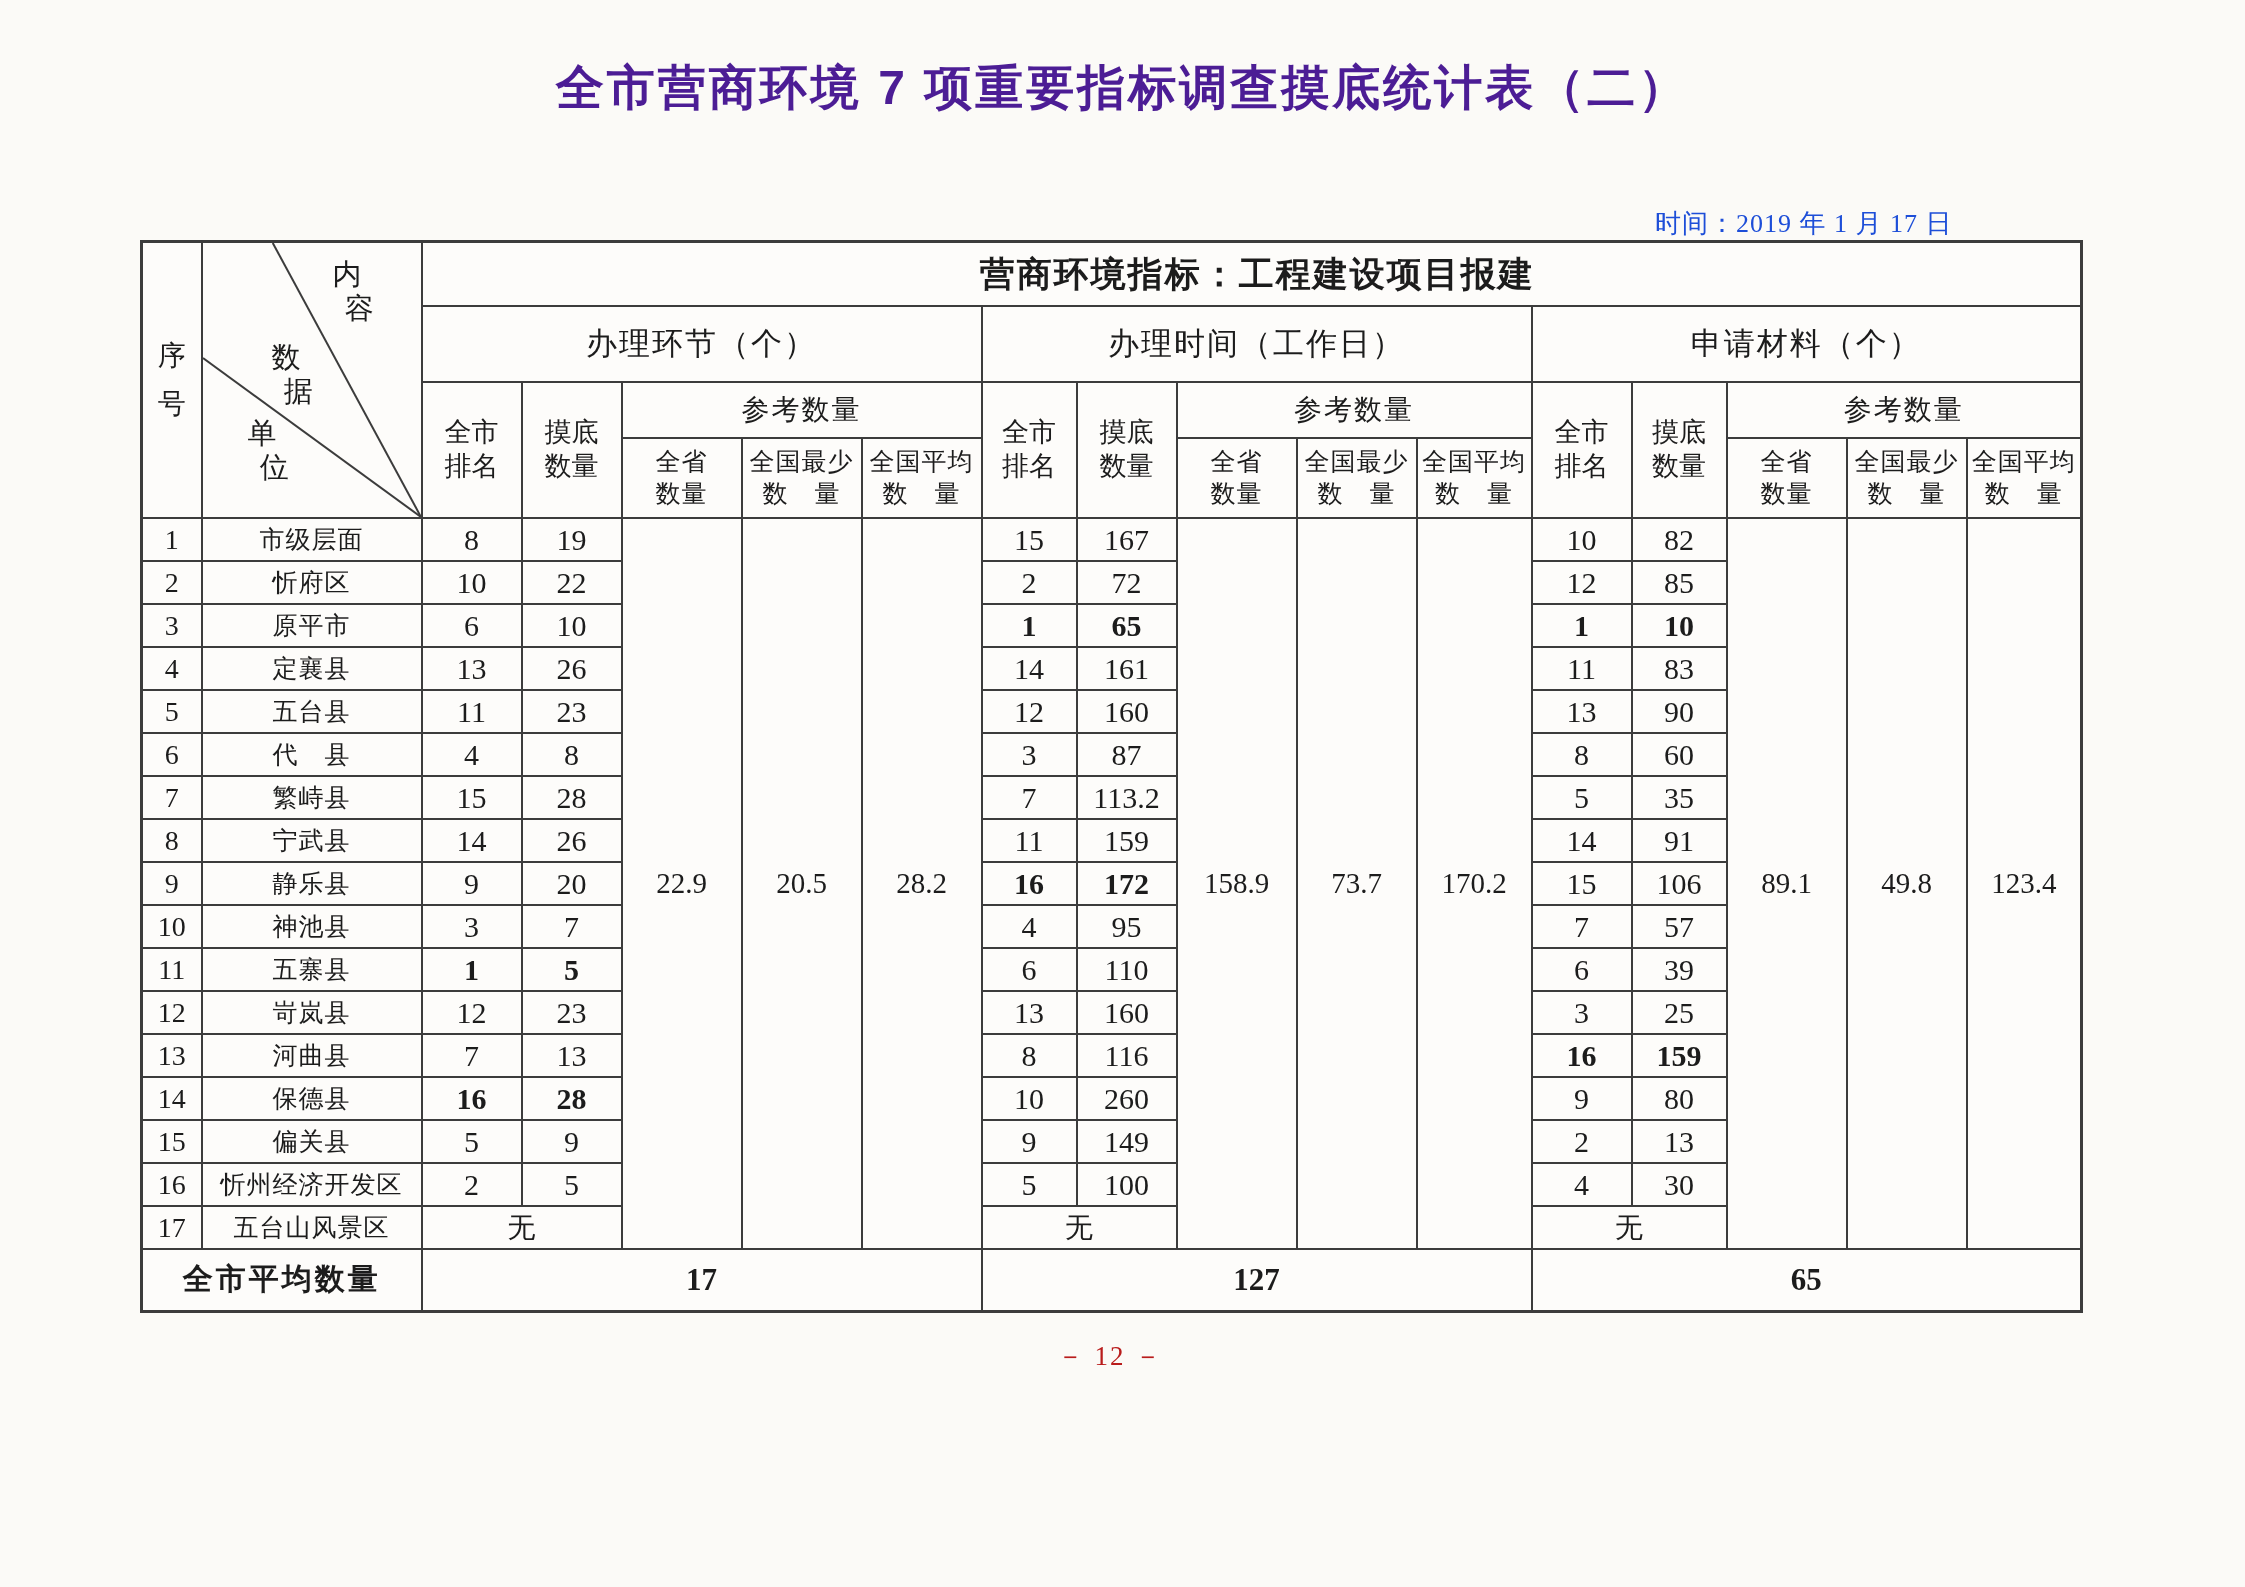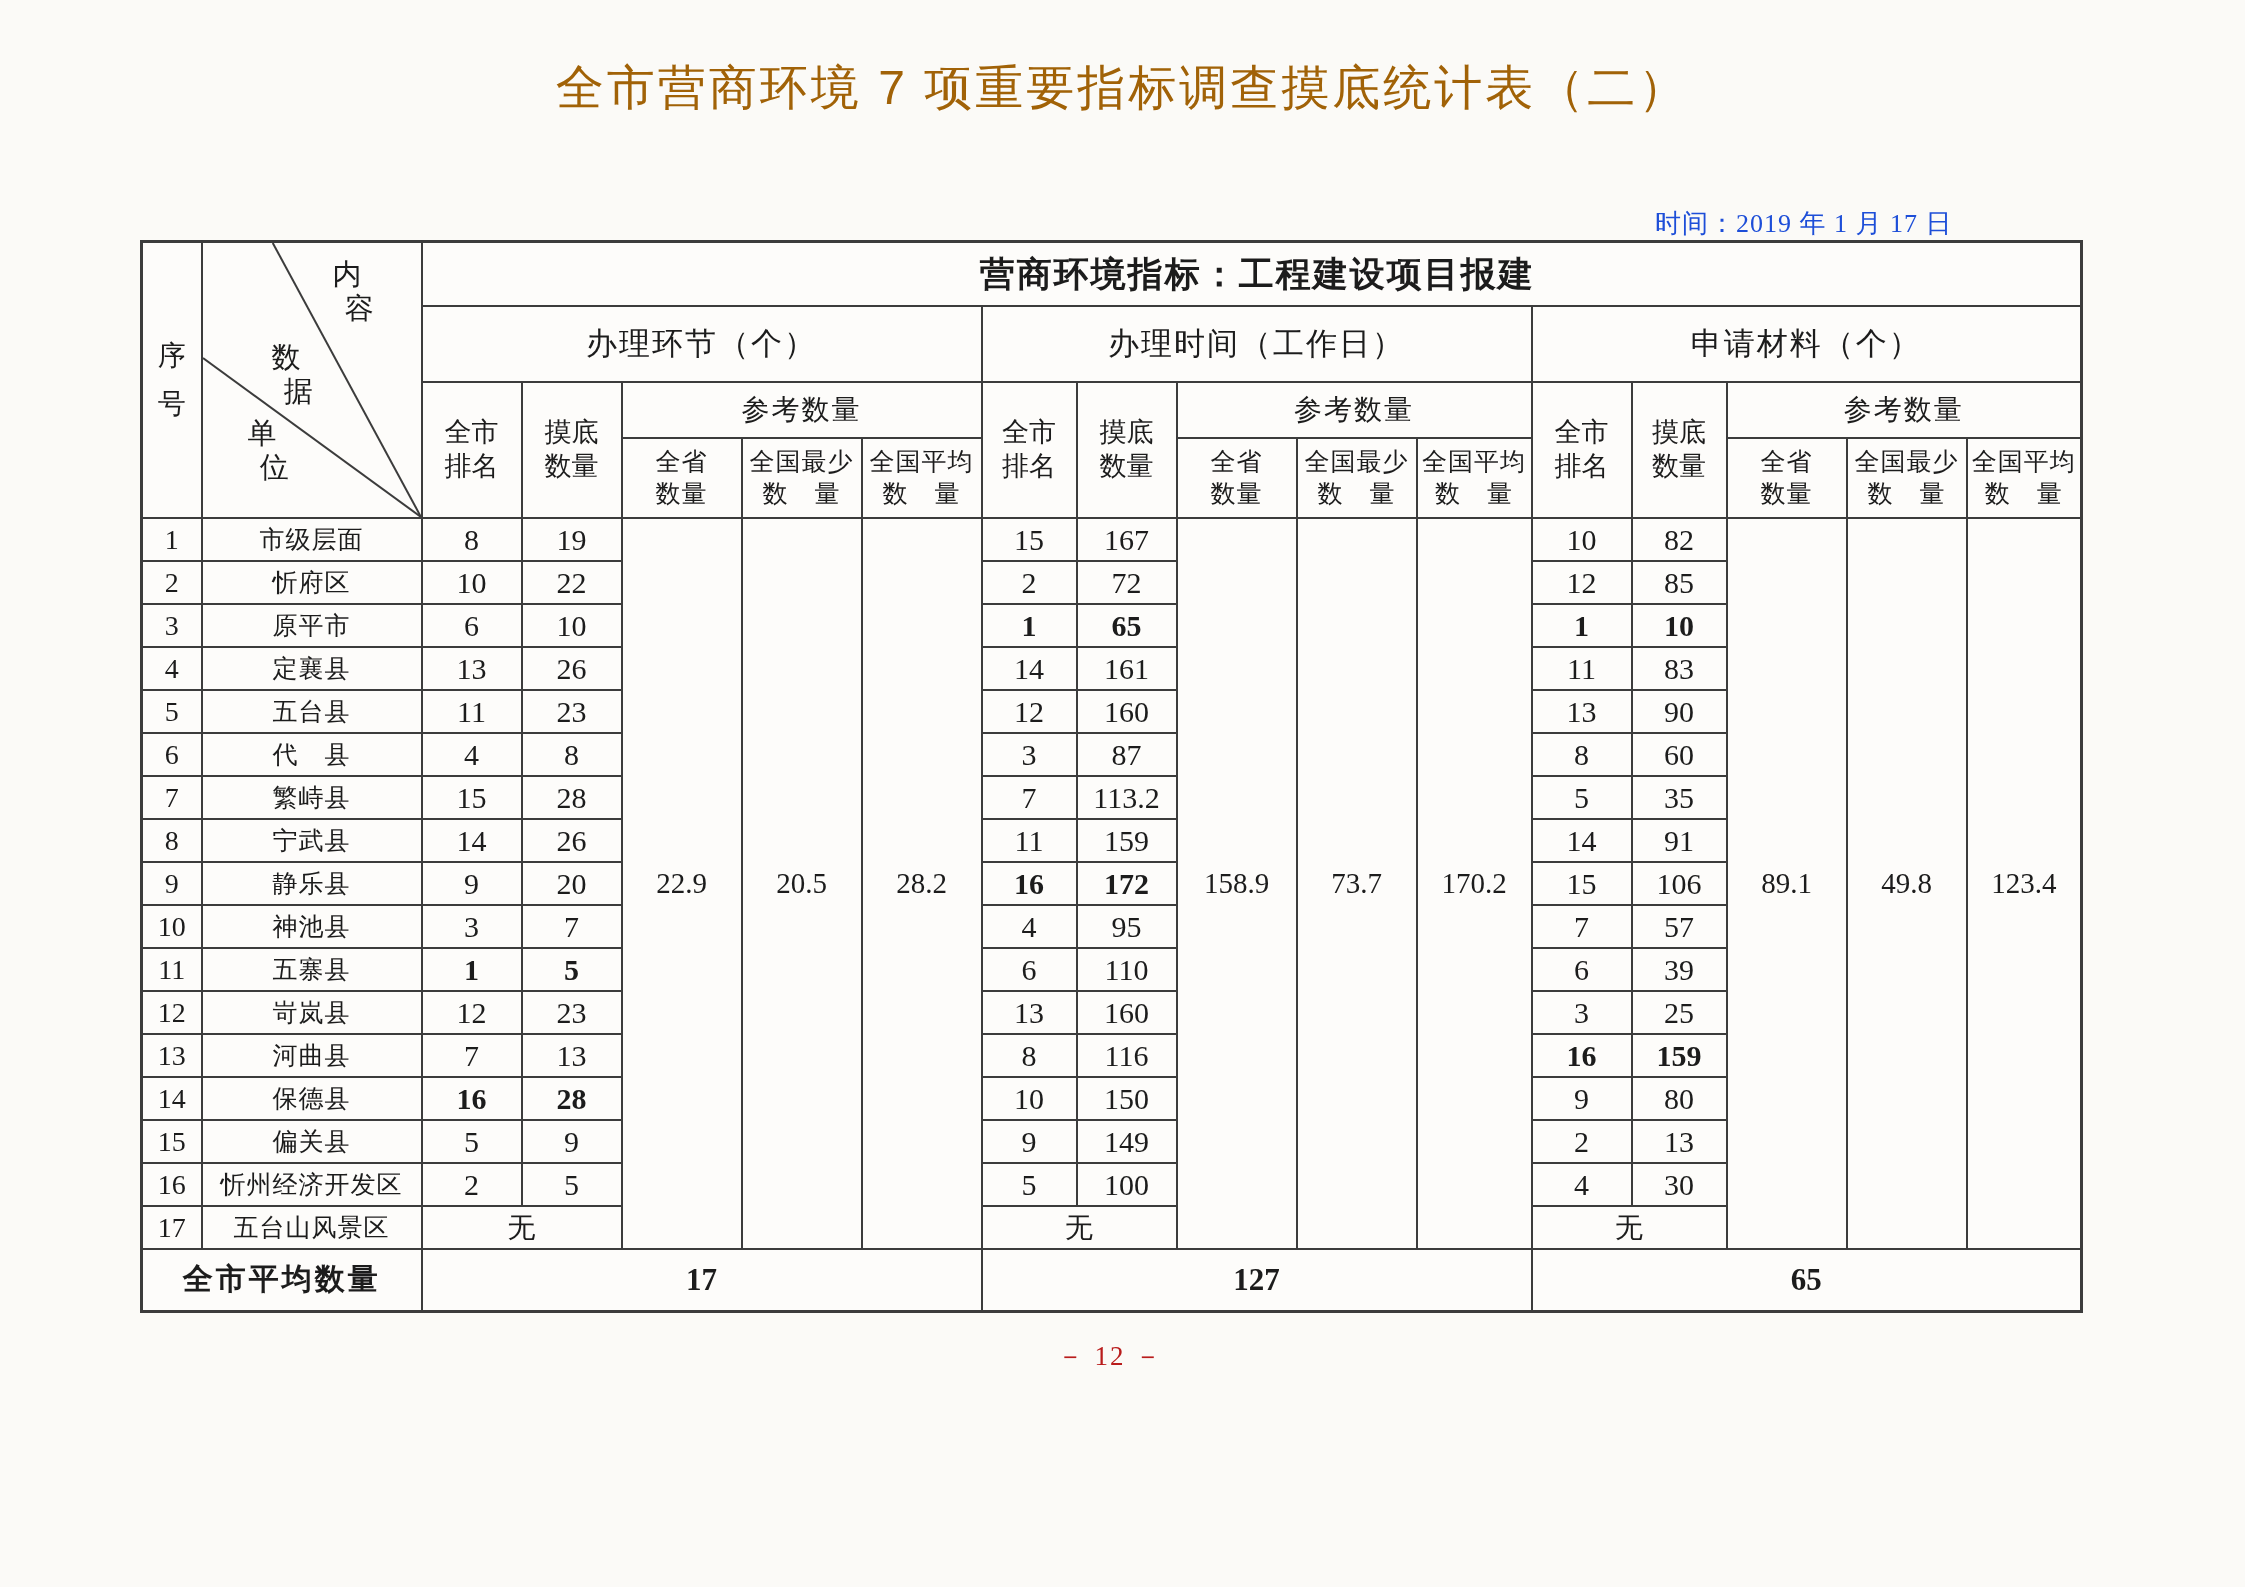--- a/index.html
+++ b/index.html
@@ -8,21 +8,21 @@
     --ink: #1c1c1c;
     --line: #3c3c3c;
     --paper: #fbfaf7;
   }
   html,body{margin:0;padding:0;}
   body{width:2245px;height:1587px;background:#f3f2ee;}
   .sheet{position:relative;width:2245px;height:1587px;background:var(--paper);overflow:hidden;}
 
   .title{
     position:absolute;top:56px;left:0;width:100%;text-align:center;
-    font-family:var(--sans);font-weight:400;font-size:48px;letter-spacing:3px;color:#a16207;
+    font-family:var(--sans);font-weight:700;font-size:48px;letter-spacing:3px;color:#4c1d95;
   }
   .date{
     position:absolute;top:206px;left:1655px;
     font-family:var(--serif);font-size:26px;color:#1d4ed8;letter-spacing:1px;
   }
   .page-num{
     position:absolute;top:1338px;left:140px;width:1940px;text-align:center;
     font-family:var(--serif);font-size:27px;color:#b91c1c;letter-spacing:2px;
   }
 
@@ -341,21 +341,21 @@
           <td class="num">116</td>
           <td class="num b">16</td>
           <td class="num b">159</td>
         </tr>
         <tr>
           <td class="no-cell">14</td>
           <td class="unit-cell">保德县</td>
           <td class="num b">16</td>
           <td class="num b">28</td>
           <td class="num">10</td>
-          <td class="num">150</td>
+          <td class="num">260</td>
           <td class="num">9</td>
           <td class="num">80</td>
         </tr>
         <tr>
           <td class="no-cell">15</td>
           <td class="unit-cell">偏关县</td>
           <td class="num">5</td>
           <td class="num">9</td>
           <td class="num">9</td>
           <td class="num">149</td>

